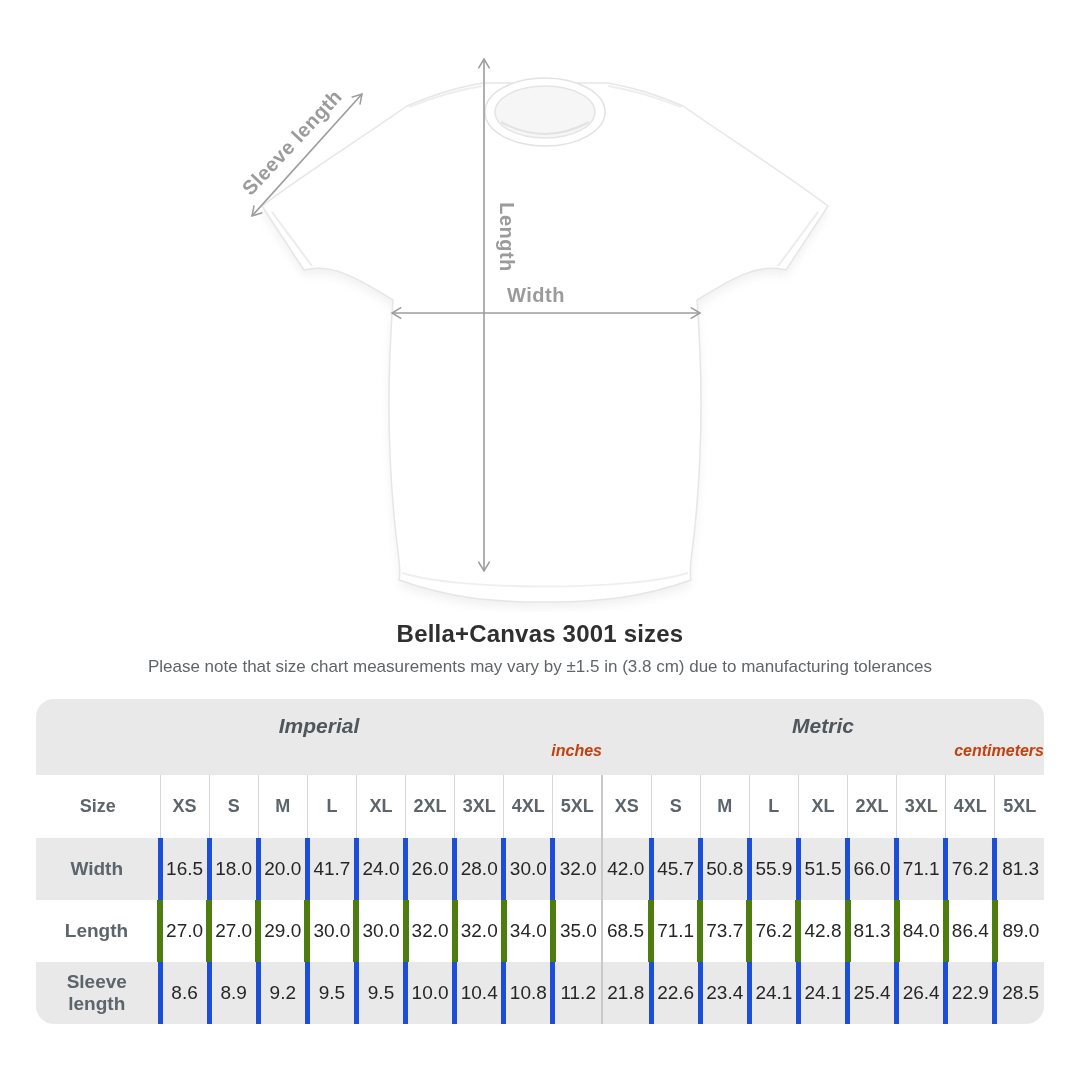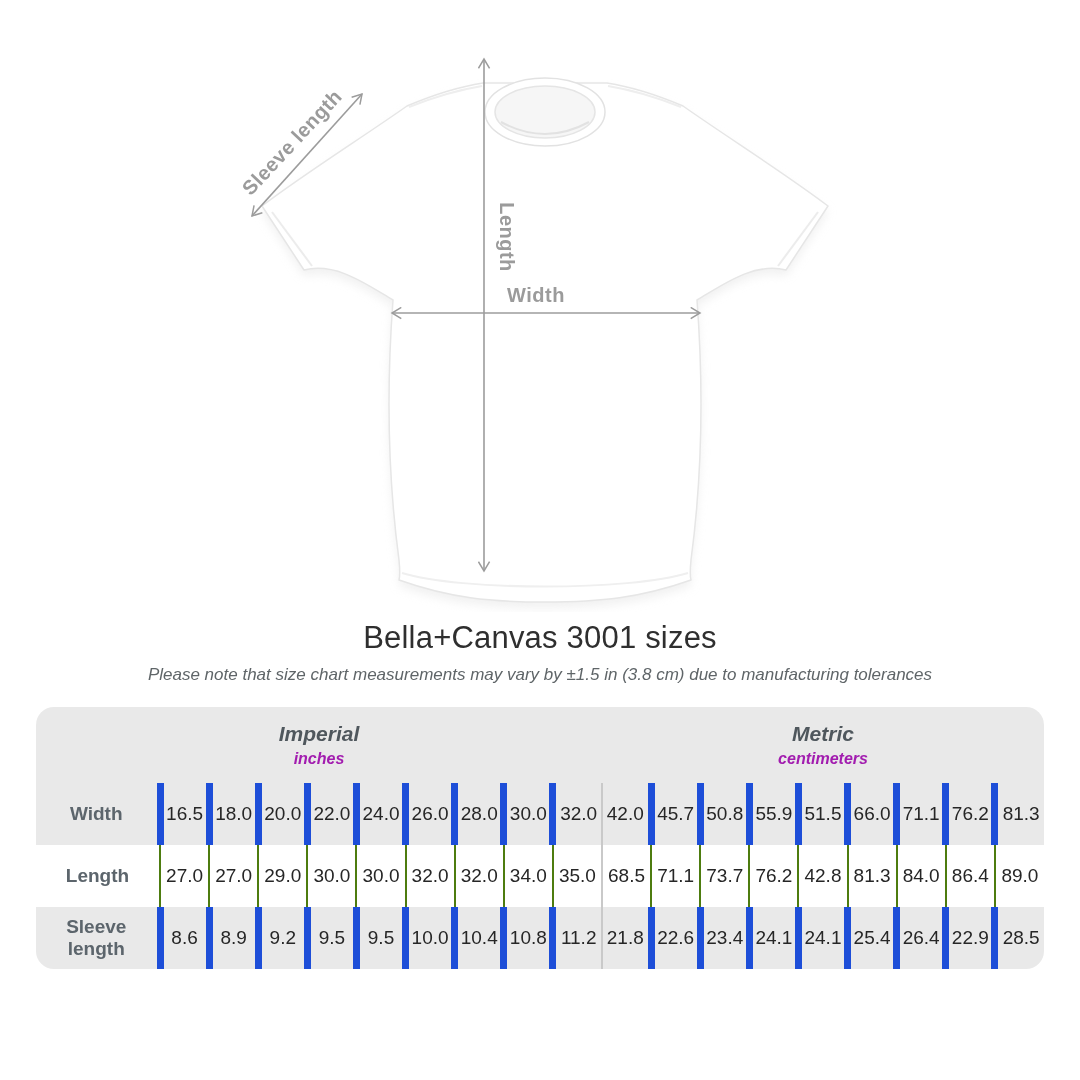--- a/index.html
+++ b/index.html
@@ -4,43 +4,43 @@
 <style>
   html,body{margin:0;padding:0;background:#ffffff;}
   body{width:1080px;height:1080px;font-family:"Liberation Sans",sans-serif;overflow:hidden;}
   .page{width:1080px;height:1080px;position:relative;}
 
   
   .diagram{position:relative;width:1080px;height:612px;}
   .diagram svg{position:absolute;left:0;top:0;}
 
   
-  .title{margin:8px 0 0;text-align:center;font-size:31px;font-weight:normal;color:#2f2f2f;letter-spacing:.2px;}
-  .subtitle{margin:9px 0 0;text-align:center;font-size:17px;font-style:italic;color:#5f6568;}
+  .title{margin:8px 0 0;text-align:center;font-size:24px;font-weight:bold;color:#2f2f2f;letter-spacing:.2px;}
+  .subtitle{margin:9px 0 0;text-align:center;font-size:17px;color:#5f6568;}
 
   
   .table-card{margin:22px 36px 0;border-radius:18px;overflow:hidden;background:#ffffff;}
   table{width:100%;border-collapse:collapse;table-layout:fixed;}
   col.c-label{width:124px;}
   th,td{text-align:center;vertical-align:middle;padding:0;}
 
   tr.units-row th{background:#e9e9e9;height:76px;}
   .u-name{font-size:21px;font-weight:bold;font-style:italic;color:#4f575d;}
-  .u-sub{font-size:16px;font-style:italic;color:#a21caf;margin-top:4px;}
+  .u-sub{font-size:16px;font-style:italic;color:#c2410c;margin-top:4px;text-align:right;}
 
   tr.sizes-row th{background:#ffffff;height:63px;font-size:18px;font-weight:bold;color:#5c656c;}
   tr.sizes-row th:nth-child(n+2){border-left:1px solid #d6d6d6;}
 
   tbody tr{height:62px;}
   tbody th{font-size:19px;font-weight:bold;color:#5c656c;}
   tbody td{font-size:19px;color:#262626;}
   tr.r-gray th, tr.r-gray td{background:#e9e9e9;}
   tr.r-white th, tr.r-white td{background:#ffffff;}
-  tr.r-white td{border-left:2px solid #4d7c0f;}
-  tr.r-gray td{border-left:7px solid #1d4ed8;}
+  tr.r-white td{border-left:6px solid #4d7c0f;}
+  tr.r-gray td{border-left:5px solid #1d4ed8;}
   td.m-start, th.m-start{border-left:2px solid #c9c9c9 !important;}
 </style>
 </head>
 <body>
 
 <div class="page">
 
   <div class="diagram">
     <svg width="1080" height="612" viewBox="0 0 1080 612">
       <defs>
@@ -118,28 +118,49 @@
         <tr class="units-row">
           <th colspan="10">
             <div class="u-name">Imperial</div>
             <div class="u-sub">inches</div>
           </th>
           <th colspan="9">
             <div class="u-name">Metric</div>
             <div class="u-sub">centimeters</div>
           </th>
         </tr>
+        <tr class="sizes-row">
+          <th>Size</th>
+          <th>XS</th>
+          <th>S</th>
+          <th>M</th>
+          <th>L</th>
+          <th>XL</th>
+          <th>2XL</th>
+          <th>3XL</th>
+          <th>4XL</th>
+          <th>5XL</th>
+          <th class="m-start">XS</th>
+          <th>S</th>
+          <th>M</th>
+          <th>L</th>
+          <th>XL</th>
+          <th>2XL</th>
+          <th>3XL</th>
+          <th>4XL</th>
+          <th>5XL</th>
+        </tr>
       </thead>
       <tbody>
         <tr class="r-gray">
           <th>Width</th>
           <td>16.5</td>
           <td>18.0</td>
           <td>20.0</td>
-          <td>22.0</td>
+          <td>41.7</td>
           <td>24.0</td>
           <td>26.0</td>
           <td>28.0</td>
           <td>30.0</td>
           <td>32.0</td>
           <td class="m-start">42.0</td>
           <td>45.7</td>
           <td>50.8</td>
           <td>55.9</td>
           <td>51.5</td>

